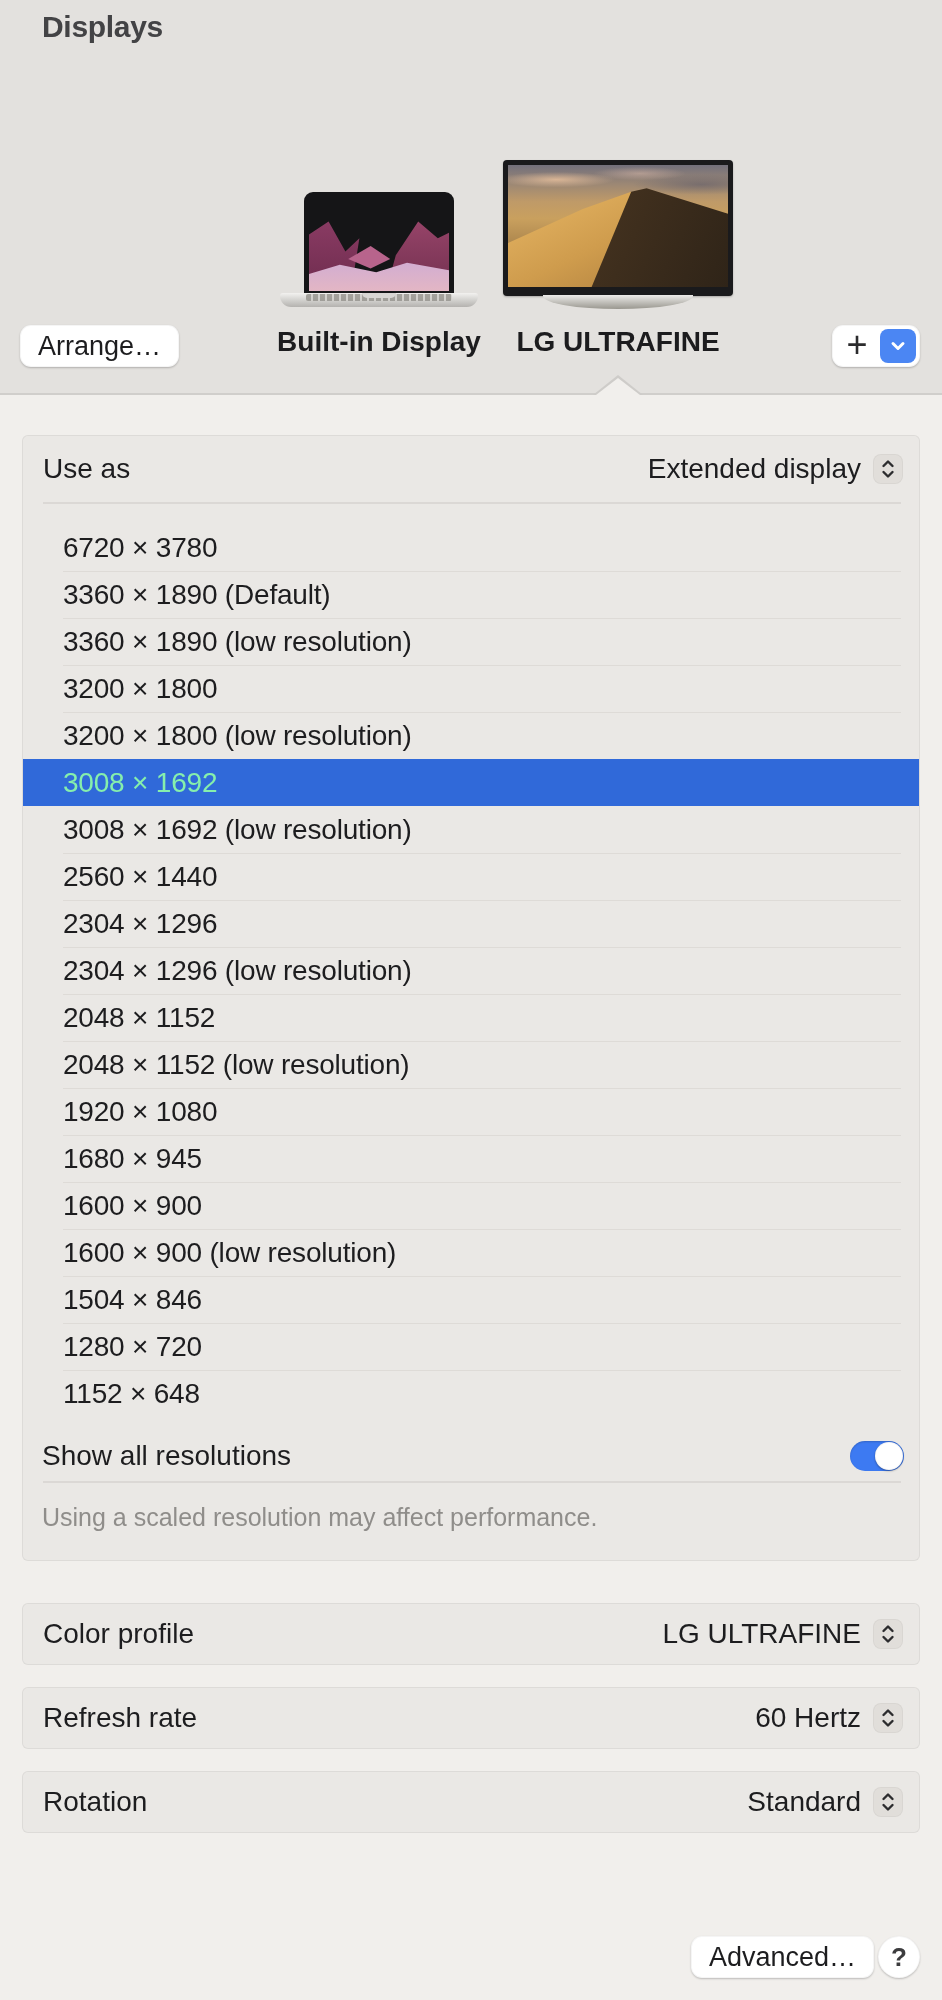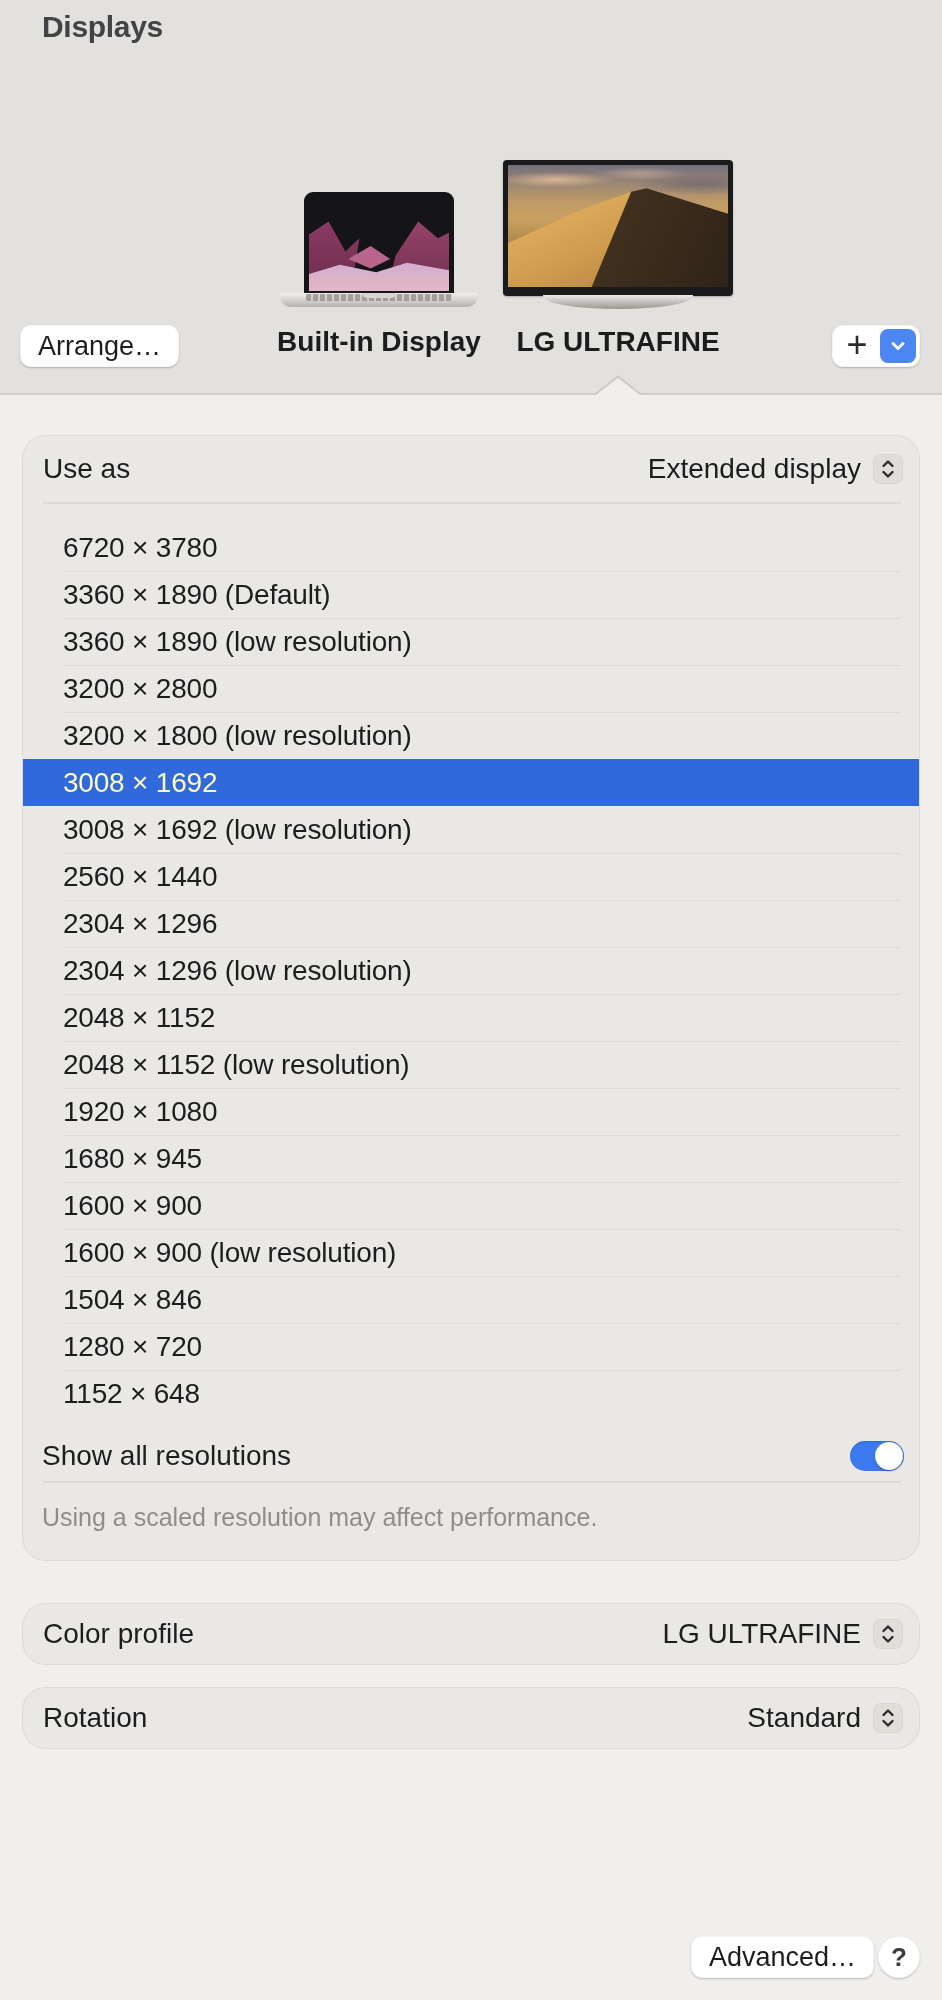--- a/index.html
+++ b/index.html
@@ -78,39 +78,39 @@
   
   .caret-o { position:absolute; left:593px; bottom:-2px; width:0; height:0;
              border-left:25px solid transparent; border-right:25px solid transparent;
              border-bottom:20px solid #ceccc9; }
   .caret-i { position:absolute; left:596px; bottom:-2px; width:0; height:0;
              border-left:22px solid transparent; border-right:22px solid transparent;
              border-bottom:17px solid #f1efec; }
 
   
   .content { position:absolute; top:397px; left:0; right:0; }
-  .card { margin:4px 22px; background:#eae8e5; border:1px solid rgba(0,0,0,.055); border-radius:24px; }
+  .card { margin:4px 22px; background:#eae8e5; border:1px solid rgba(0,0,0,.055); border-radius:6px; }
   .main-card { margin-top:38px; padding-bottom:2px; }
 
   .row { display:flex; align-items:center; justify-content:space-between; font-size:28px; }
   .useas { height:66px; padding:0 16px 0 20px; }
   .hdiv { height:2px; background:#dbd8d5; margin:0 18px 0 20px; }
 
   .popup { display:flex; align-items:center; gap:12px; cursor:default; }
   .stepper { width:30px; height:30px; border-radius:8px; background:#e1deda;
              display:flex; align-items:center; justify-content:center;
              box-shadow:inset 0 0 0 1px rgba(0,0,0,.035); }
 
   .res-list { list-style:none; margin:20px 0 0; padding:0; }
   .res-list li { position:relative; height:47px; line-height:47px; padding-left:40px;
                  font-size:28px; letter-spacing:-0.2px; }
   .res-list li::after { content:""; position:absolute; left:40px; right:18px; bottom:-1px;
                         height:1.5px; background:#dedbd7; }
   .res-list li:last-child::after, .res-list li.no-div::after { display:none; }
-  .res-list li.selected { background:#3069d9; color:#fef9c3; }
+  .res-list li.selected { background:#3069d9; color:#86efac; }
   .res-list li.selected::after { display:none; }
 
   .showall { height:50px; margin-top:14px; padding:0 15px 0 19px; }
   .toggle { position:relative; width:54px; height:30px; border-radius:16px; background:#3d7af2;
             box-shadow:inset 0 1px 2px rgba(0,0,0,.18); }
   .knob { position:absolute; top:1px; right:1px; width:28px; height:28px; border-radius:50%;
           background:#fff; box-shadow:0 1px 2px rgba(0,0,0,.35), inset 0 0 0 1px rgba(0,0,0,.04); }
 
   .footnote { margin:0; padding:20px 20px 26px 19px; font-size:25px; color:#8f8d8a; }
 
@@ -188,21 +188,21 @@
               </svg>
           </span>
         </span>
       </div>
       <div class="hdiv"></div>
 
       <ul class="res-list">
         <li>6720 × 3780</li>
         <li>3360 × 1890 (Default)</li>
         <li>3360 × 1890 (low resolution)</li>
-        <li>3200 × 2800</li>
+        <li>3200 × 1800</li>
         <li class="no-div">3200 × 1800 (low resolution)</li>
         <li class="selected">3008 × 1692</li>
         <li>3008 × 1692 (low resolution)</li>
         <li>2560 × 1440</li>
         <li>2304 × 1296</li>
         <li>2304 × 1296 (low resolution)</li>
         <li>2048 × 1152</li>
         <li>2048 × 1152 (low resolution)</li>
         <li>1920 × 1080</li>
         <li>1680 × 945</li>
@@ -229,20 +229,32 @@
         <span>LG ULTRAFINE</span>
         <span class="stepper">
           <svg width="18" height="22" viewBox="0 0 18 22">
               <path d="M4.5 8 L9 3.5 L13.5 8" fill="none" stroke="#2c2c2e" stroke-width="2.4" stroke-linecap="round" stroke-linejoin="round"></path>
               <path d="M4.5 14 L9 18.5 L13.5 14" fill="none" stroke="#2c2c2e" stroke-width="2.4" stroke-linecap="round" stroke-linejoin="round"></path>
             </svg>
         </span>
       </span>
     </section>
 
+    <section class="card opt-card">
+      <span>Refresh rate</span>
+      <span class="popup">
+        <span>60 Hertz</span>
+        <span class="stepper">
+          <svg width="18" height="22" viewBox="0 0 18 22">
+              <path d="M4.5 8 L9 3.5 L13.5 8" fill="none" stroke="#2c2c2e" stroke-width="2.4" stroke-linecap="round" stroke-linejoin="round"></path>
+              <path d="M4.5 14 L9 18.5 L13.5 14" fill="none" stroke="#2c2c2e" stroke-width="2.4" stroke-linecap="round" stroke-linejoin="round"></path>
+            </svg>
+        </span>
+      </span>
+    </section>
 
     <section class="card opt-card">
       <span>Rotation</span>
       <span class="popup">
         <span>Standard</span>
         <span class="stepper">
           <svg width="18" height="22" viewBox="0 0 18 22">
               <path d="M4.5 8 L9 3.5 L13.5 8" fill="none" stroke="#2c2c2e" stroke-width="2.4" stroke-linecap="round" stroke-linejoin="round"></path>
               <path d="M4.5 14 L9 18.5 L13.5 14" fill="none" stroke="#2c2c2e" stroke-width="2.4" stroke-linecap="round" stroke-linejoin="round"></path>
             </svg>

